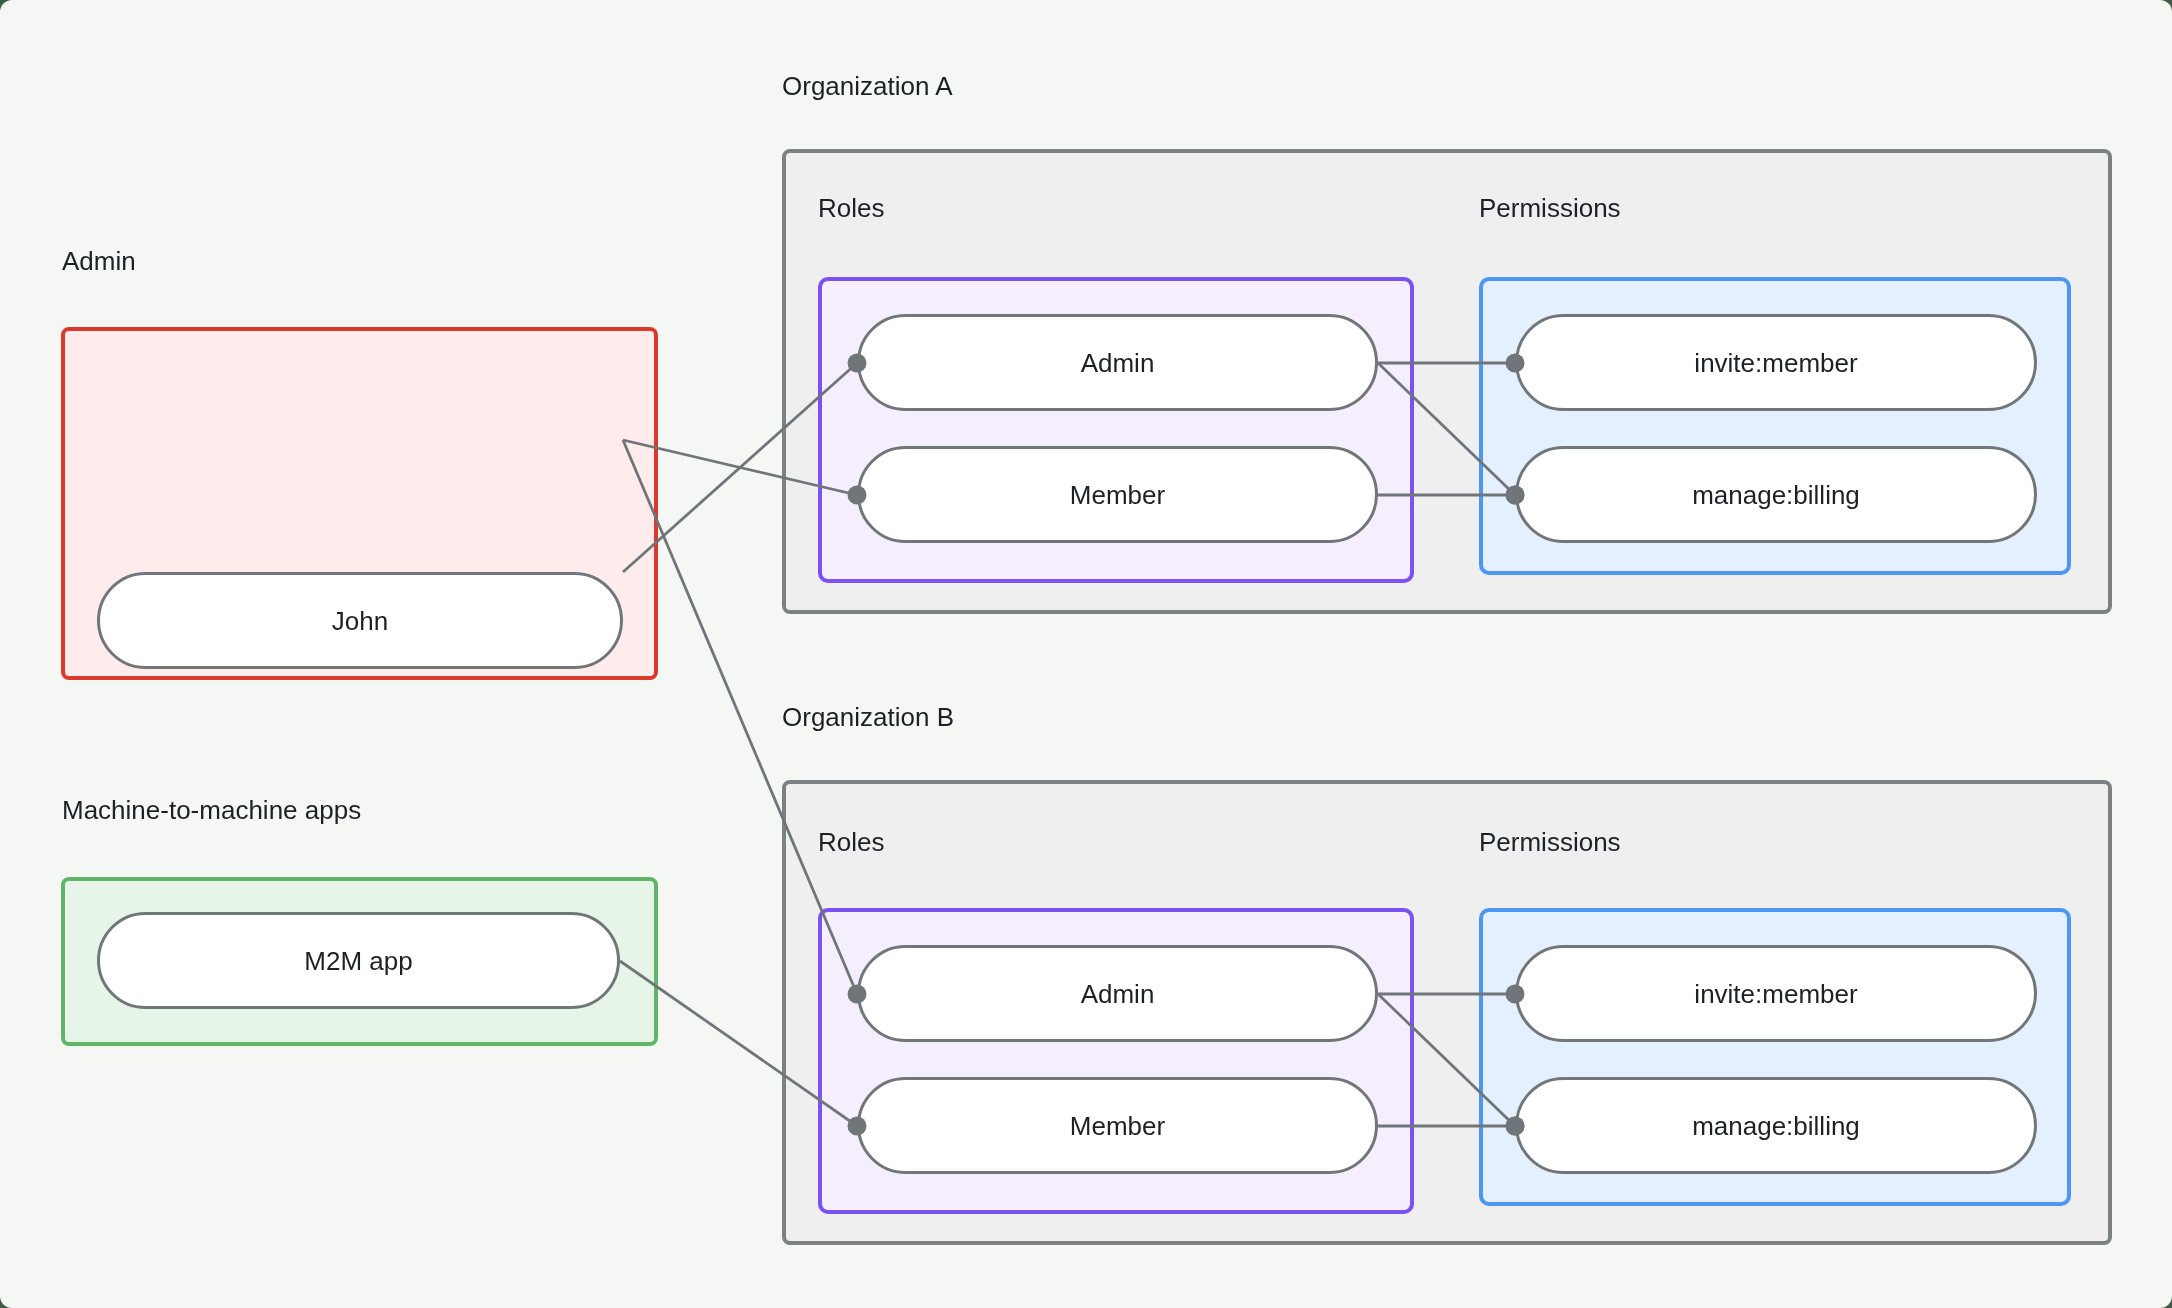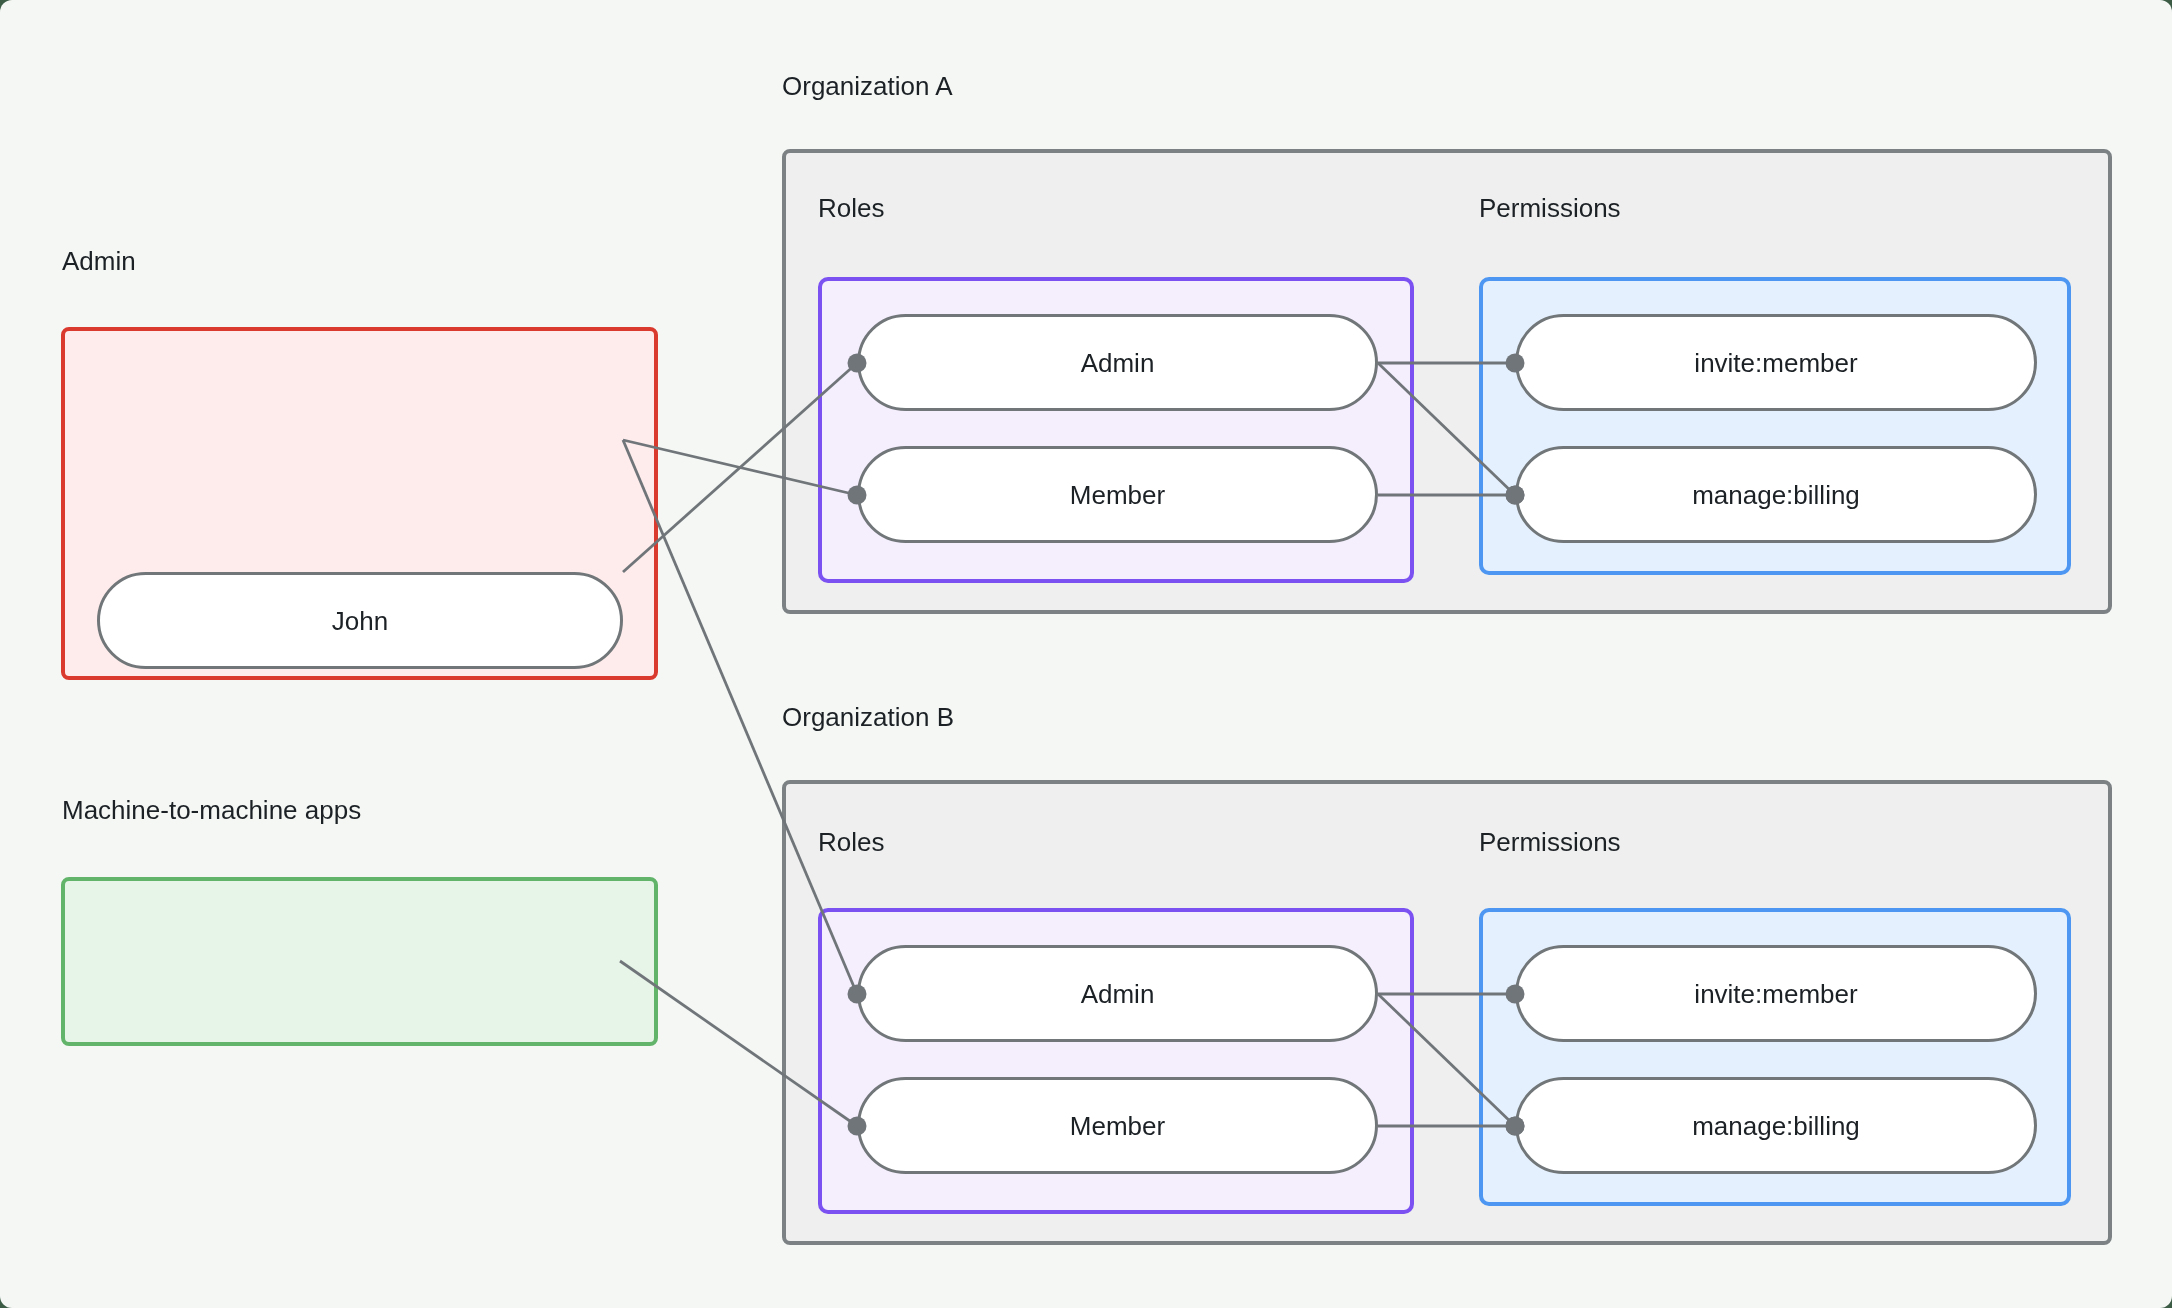--- a/index.html
+++ b/index.html
@@ -63,20 +63,21 @@
       <circle cx="1515" cy="1126" r="9.5" fill="#70757a"></circle>
       <circle cx="1515" cy="1126" r="9.5" fill="#70757a"></circle>
     </svg>
 
   <div class="heading" style="left:62px;top:248px;">Admin</div>
   <div class="gbox users-box" style="left:61px;top:327px;width:597px;height:353px;"></div>
   <div class="pill" style="left:97px;top:524px;width:526px;height:97px;margin-top:48px;">John</div>
 
   <div class="heading" style="left:62px;top:797px;">Machine-to-machine apps</div>
   <div class="gbox m2m-box" style="left:61px;top:877px;width:597px;height:169px;"></div>
+  <div class="pill" style="left:97px;top:912px;width:523px;height:97px;">M2M app</div>
 
   <div class="heading" style="left:782px;top:73px;">Organization A</div>
   <div class="gbox org-box" style="left:782px;top:149px;width:1330px;height:465px;"></div>
   <div class="heading" style="left:818px;top:195px;">Roles</div>
   <div class="gbox roles-box" style="left:818px;top:277px;width:596px;height:306px;"></div>
   <div class="pill" style="left:857px;top:314px;width:521px;height:97px;">Admin</div>
   <div class="pill" style="left:857px;top:446px;width:521px;height:97px;">Member</div>
   <div class="heading" style="left:1479px;top:195px;">Permissions</div>
   <div class="gbox perms-box" style="left:1479px;top:277px;width:592px;height:298px;"></div>
   <div class="pill" style="left:1515px;top:314px;width:522px;height:97px;">invite:member</div>

